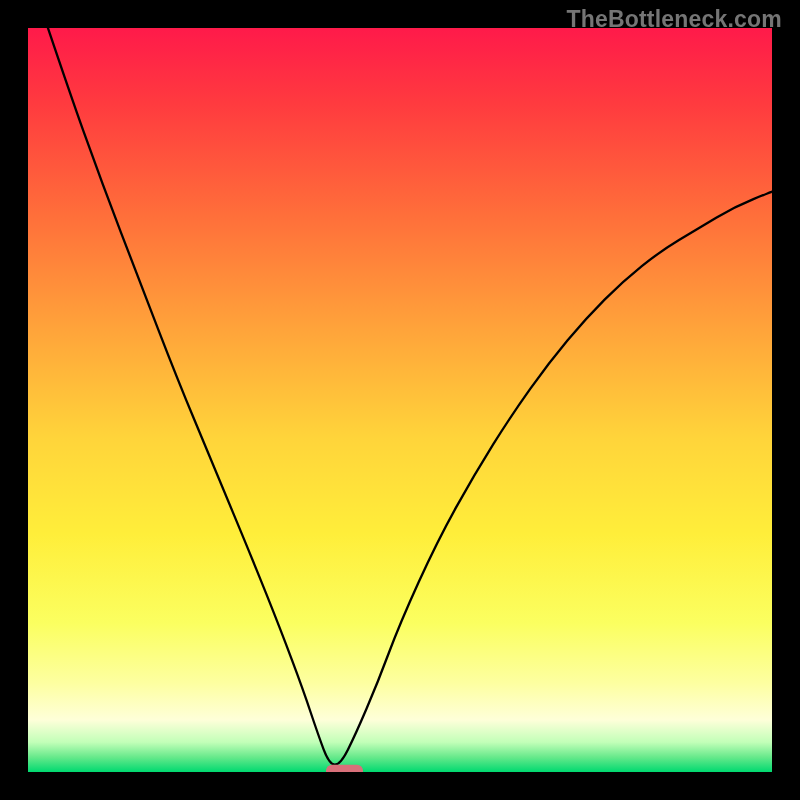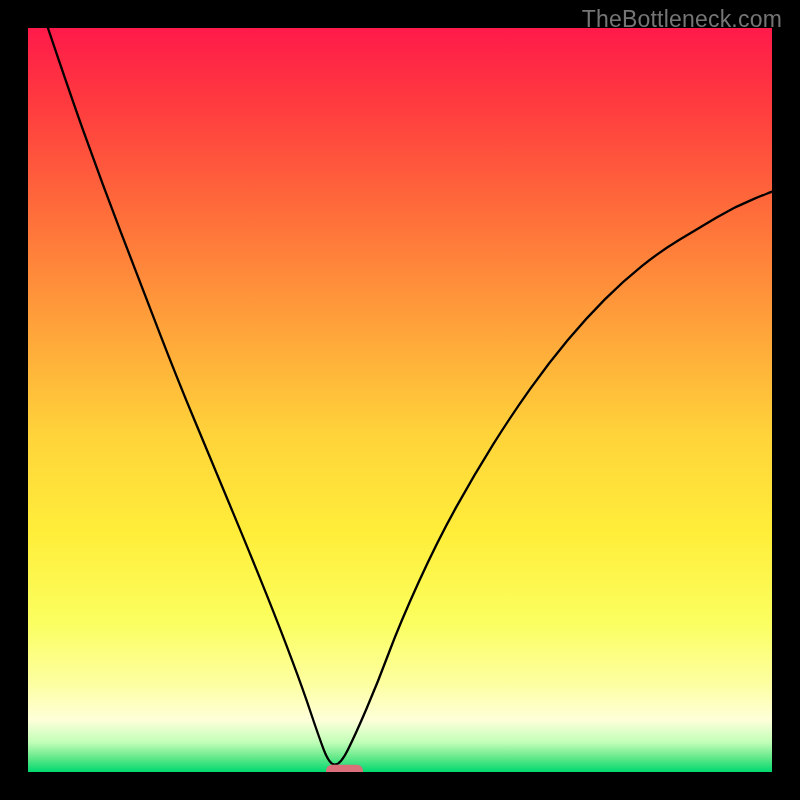--- a/index.html
+++ b/index.html
@@ -62,21 +62,21 @@
     background: #d9707a;
     bottom: 0;
     transform: translateY(40%);
   }
   .watermark {
     position: absolute;
     top: 6px;
     right: 18px;
     color: #757575;
     font-size: 23px;
-    font-weight: 400;
+    font-weight: 700;
     letter-spacing: 0.2px;
     margin-left: 42px;
   }
 </style>
 </head>
 <body>
 
 <div class="frame">
   <div class="plot">
     <div class="gradient"></div>

